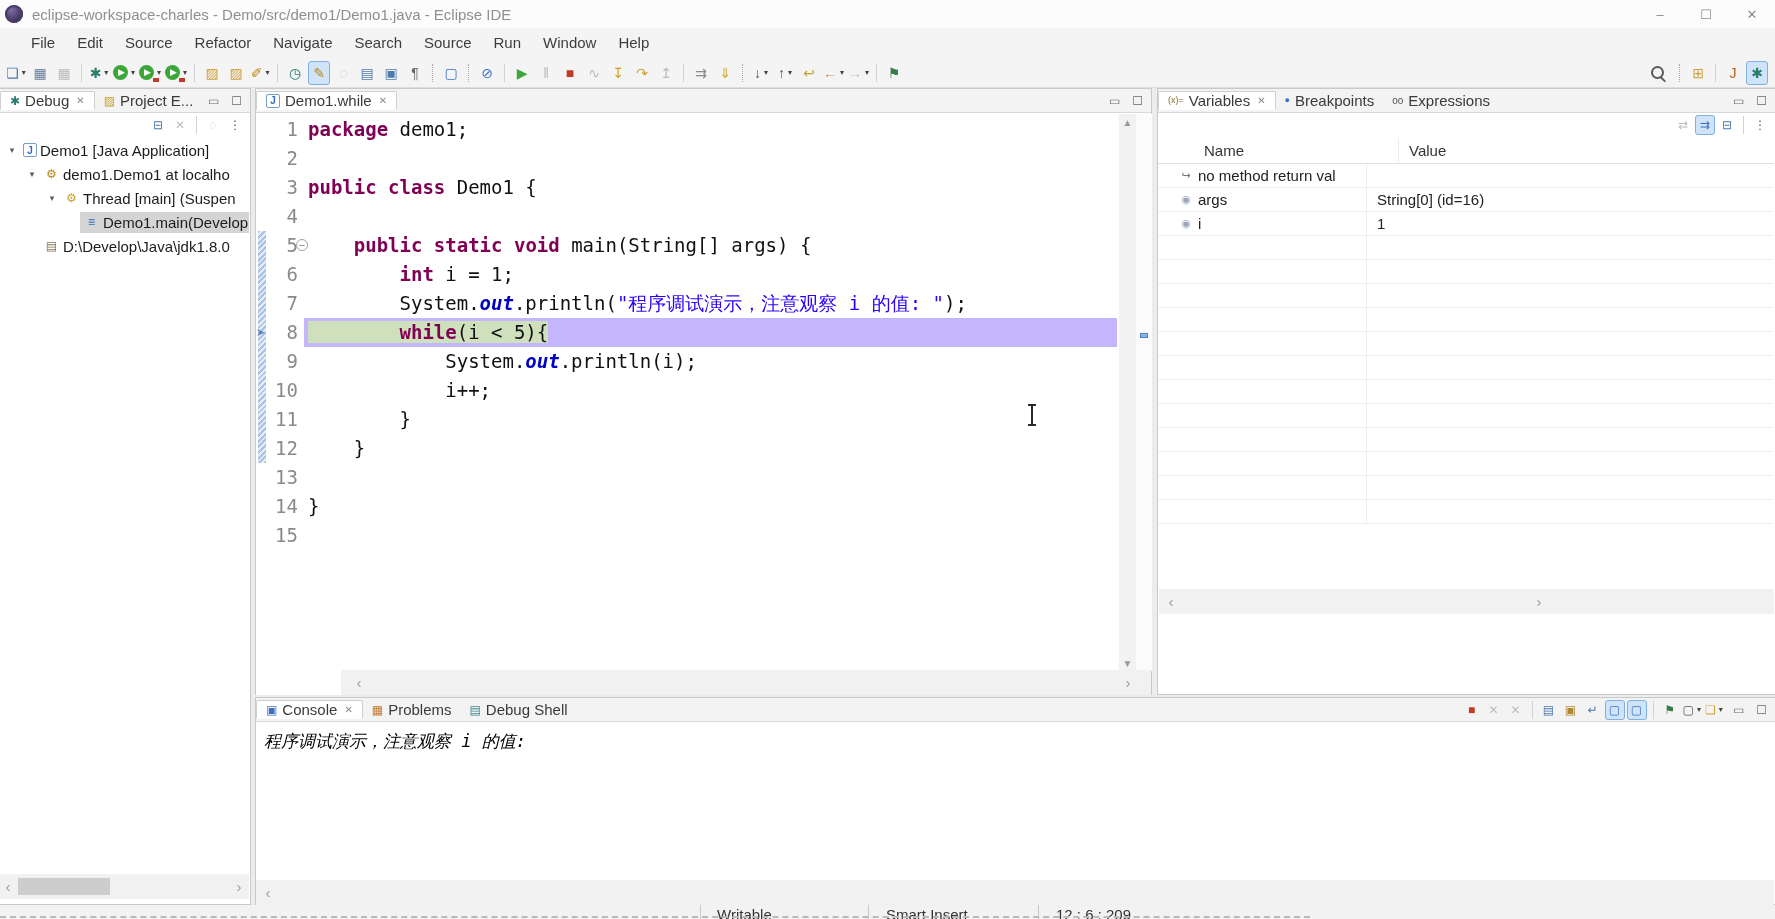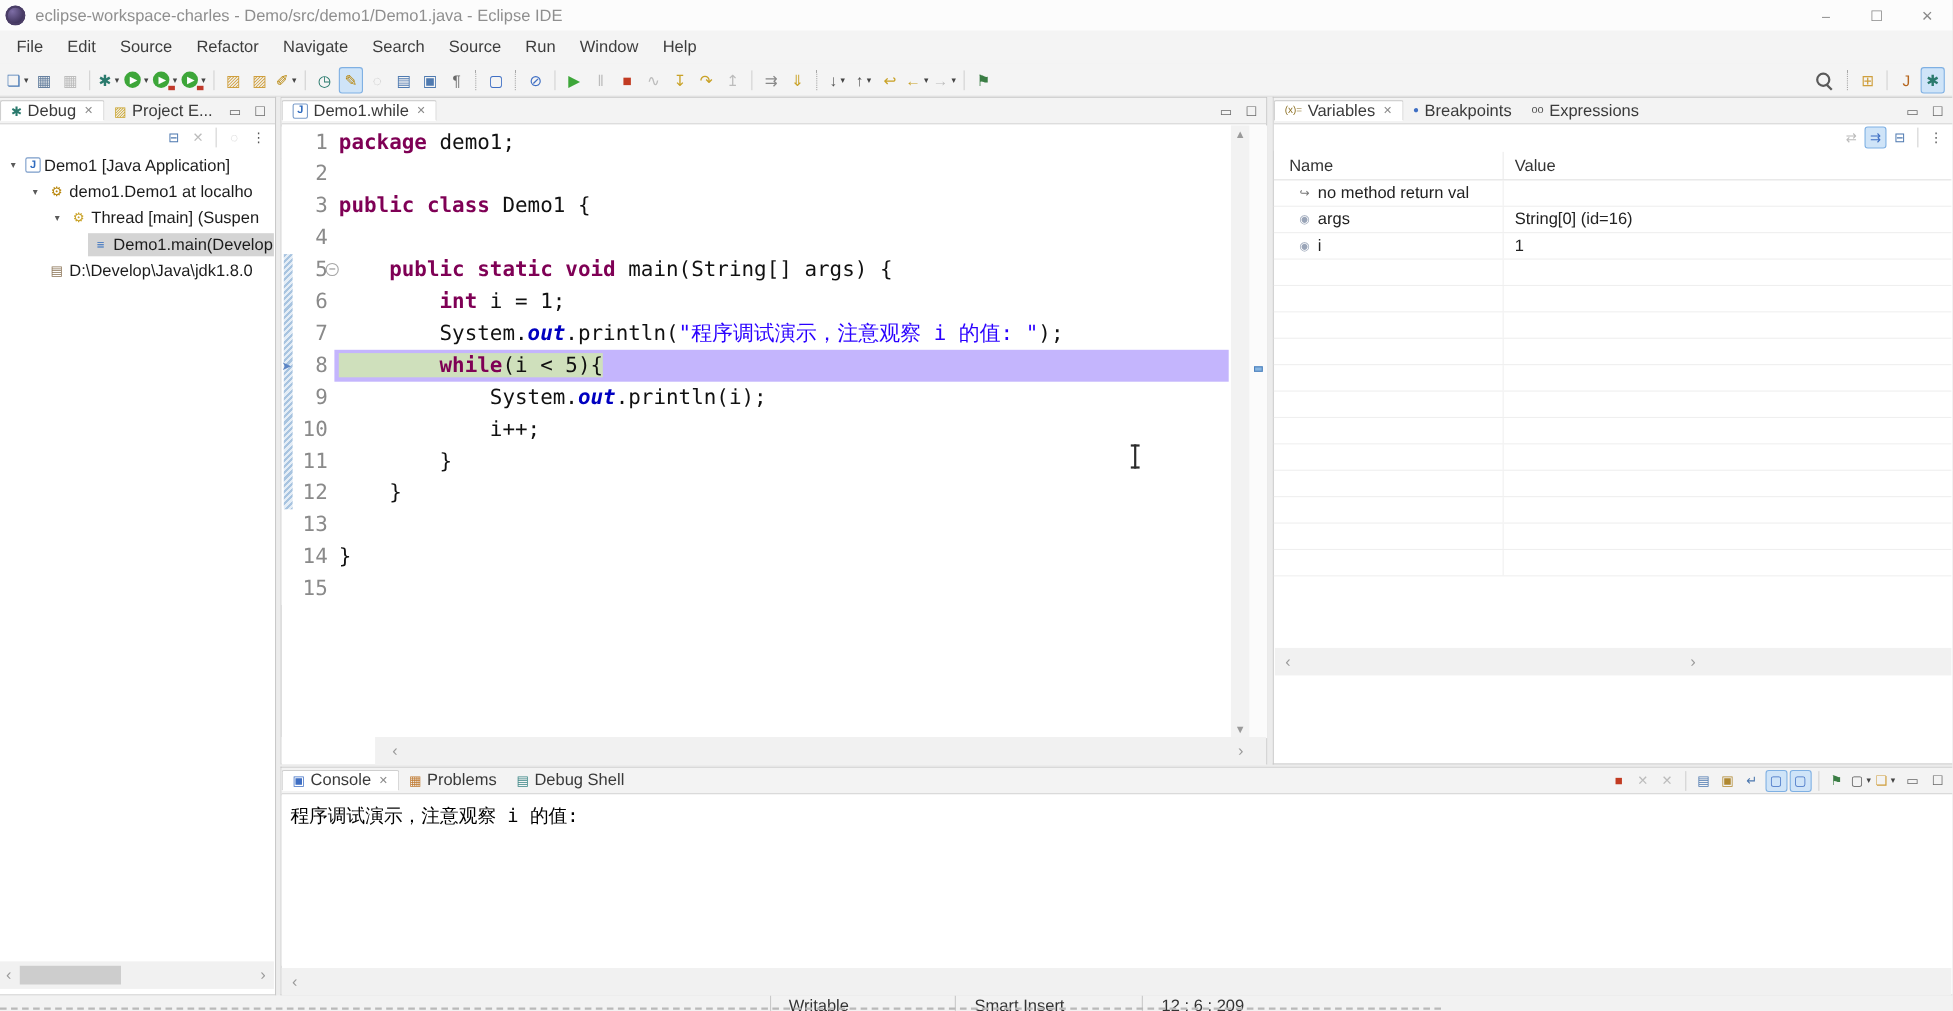--- a/index.html
+++ b/index.html
@@ -7,21 +7,21 @@
   body { position:relative; font-family:"Liberation Sans",sans-serif; background:#f0f0f0; }
 
   
   #titlebar { position:absolute; left:0; top:0; width:1775px; height:28px; background:#fcfcfc; display:flex; align-items:center; }
   .app-icon { width:18px; height:18px; margin-left:5px; border-radius:50%; background:radial-gradient(circle at 35% 30%, #7d6da5, #201636); box-shadow:inset 0 0 0 2px #4a3d66; }
   #title-text { margin-left:9px; font-size:15px; color:#8f8f8f; white-space:nowrap; }
   .win-controls { margin-left:auto; display:flex; }
   .wc { width:46px; height:28px; display:flex; align-items:center; justify-content:center; color:#8a8a8a; font-size:13px; }
 
   
-  #menubar { position:absolute; left:0; top:28px; width:1775px; height:30px; background:#f4f4f4; display:flex; align-items:center; padding-left:4px; }
+  #menubar { position:absolute; left:0; top:28px; width:1775px; height:30px; background:#f4f4f4; display:flex; align-items:center; padding-left:20px; }
   .mitem { padding:0 11px; font-size:15px; color:#3d3d3d; line-height:30px; }
 
   
   #toolbar { position:absolute; left:0; top:58px; width:1775px; height:30px; background:#f4f4f4; border-bottom:1px solid #dedede; display:flex; align-items:center; padding:0 6px 0 4px; }
   .icon-strip { display:flex; align-items:center; }
   #tb-right { margin-left:auto; display:flex; align-items:center; }
   .tbtn { position:relative; height:24px; min-width:22px; display:inline-flex; align-items:center; justify-content:center; margin:0 1px; border-radius:3px; border:1px solid transparent; }
   .tbtn .g { font-size:14px; line-height:1; }
   .tbtn.on { background:#cfe4f8; border:1px solid #7fb0e3; }
   .tbtn.dis .g { color:#bcbcbc !important; }
@@ -91,37 +91,37 @@
   #caret::before { top:0; } #caret::after { bottom:0; }
   #ed-vscroll { left:863px; top:25px; height:557px; }
   #overview-ruler { position:absolute; left:880px; top:25px; width:16px; height:557px; background:#fbfbfb; }
   #ov-marker { position:absolute; left:4px; top:219px; width:8px; height:5px; background:#88b6e2; border:1px solid #4f83bd; }
   #ed-hscroll { left:0; top:581px; width:895px; background:#fff; }
   #ed-hscroll .track { position:absolute; left:85px; right:0; top:0; height:25px; background:#f1f1f1; }
 
   
   #vtable { position:absolute; left:0; top:49px; width:616px; font-size:15px; }
   .vhead { height:26px; display:flex; align-items:center; color:#333; border-bottom:1px solid #e0e0e0; }
-  .vh-name { width:209px; padding-left:14px; border-right:1px solid #ececec; align-self:stretch; display:flex; align-items:center; }
+  .vh-name { width:209px; padding-left:14px; border-right:1px solid #ececec; align-self:stretch; display:flex; align-items:center;margin-left:32px; }
   .vh-val { flex:1; padding-left:10px; }
   .vrow { height:24px; display:flex; align-items:center; border-bottom:1px solid #efefef; color:#222; }
   .vr-name { width:209px; display:flex; align-items:center; overflow:hidden; white-space:nowrap; padding-left:20px; border-right:1px solid #efefef; align-self:stretch; }
   .vicon { width:16px; font-size:11px; margin-right:4px; flex:none; text-align:center; }
   .vr-val { flex:1; padding-left:10px; white-space:nowrap; overflow:hidden; }
   #expr-combo { position:absolute; left:6px; top:440px; width:605px; height:29px; background:#d6d6d6; border:1px solid #b1b1b1; display:flex; align-items:center; padding:0 9px; font-size:15px; color:#4f4f4f; }
   #expr-combo .chev { margin-left:auto; color:#8a8a8a; font-size:11px; }
   #rp-hscroll { left:1px; top:500px; width:615px; }
 
   
   #console-tools { margin-left:auto; display:flex; align-items:center; padding-right:4px; }
   #console-tools .tbtn { height:20px; min-width:20px; }
   #console-tools .tbtn .g { font-size:12px; }
   #console-out { position:absolute; left:0; top:25px; right:1px; bottom:26px; background:#fff; overflow:hidden; }
   #console-launch { font-family:"DejaVu Sans Mono",monospace; font-size:15px; color:#2036c8; padding:6px 0 4px 8px; border-bottom:1px solid #dcdcdc; white-space:nowrap; }
-  #console-text { font-family:"DejaVu Sans Mono",monospace; font-size:17px; color:#000; padding:7px 8px; white-space:pre; }
+  #console-text { font-family:"DejaVu Sans Mono",monospace; font-size:17px; color:#000; padding:7px 8px; white-space:pre;font-style:italic; }
   #co-hscroll { left:0; top:182px; width:1518px; }
 
   
   #statusbar { position:absolute; left:0; top:905px; width:1775px; height:14px; background:#f2f2f2; font-size:15px; color:#333; overflow:hidden; }
   .sdiv { position:absolute; top:0; width:1px; height:14px; background:#c9c9c9; }
   .stext { position:absolute; top:1px; white-space:nowrap; }
   #sdash { position:absolute; left:0; top:11px; width:1310px; border-top:2px dashed #b9b9b9; }
 </style>
 </head>
 <body>

